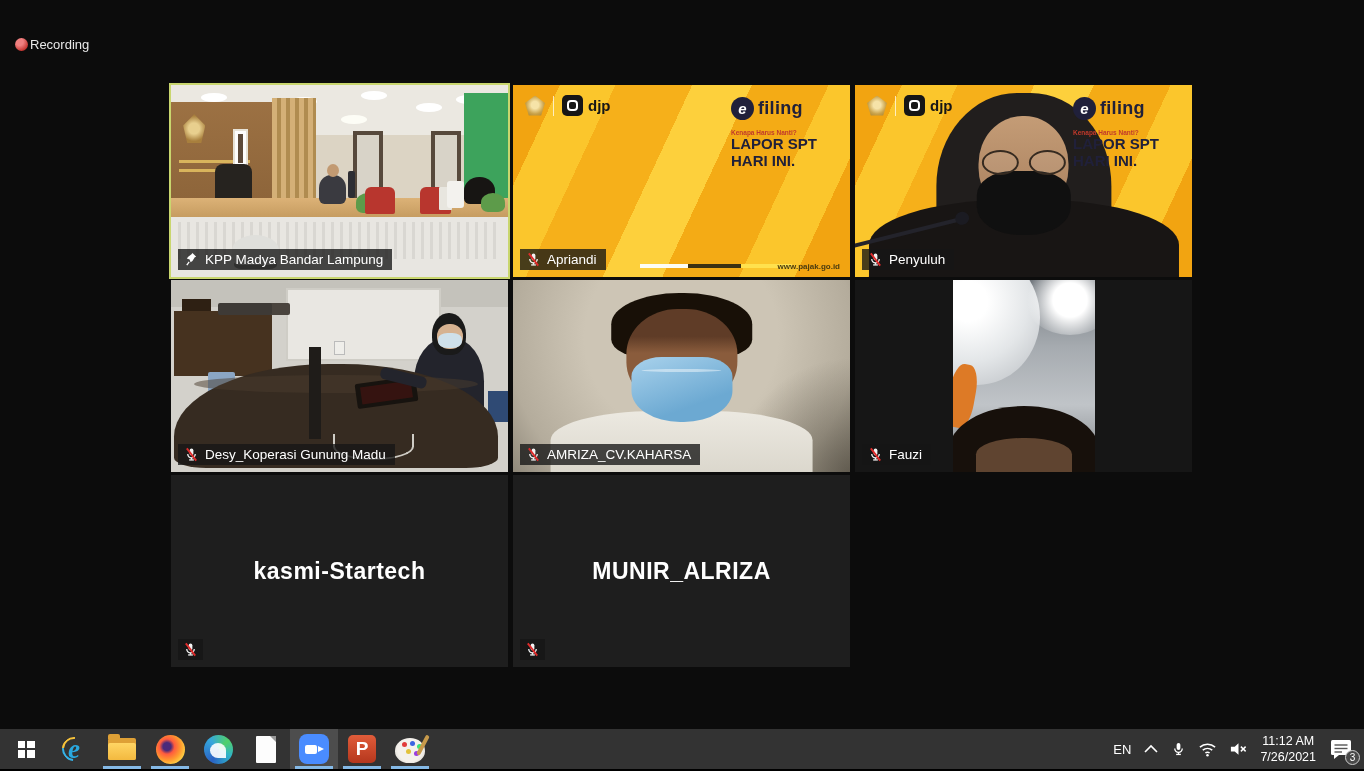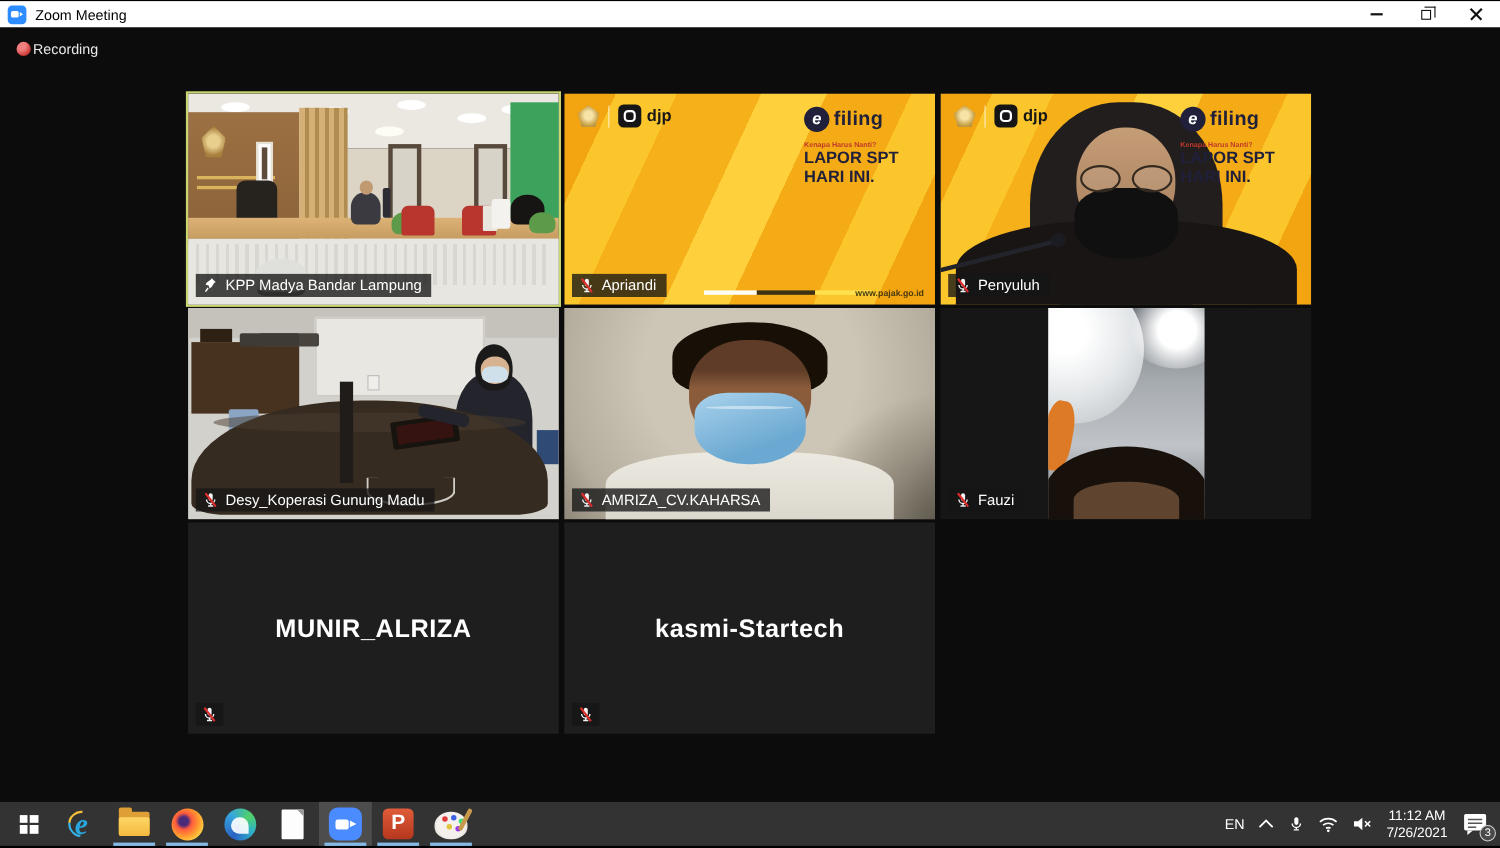--- a/index.html
+++ b/index.html
@@ -273,35 +273,20 @@
     </g>
     <g id="pin-g">
       <path d="M9 1l4 4-1.5.5L9 9.5 7 11l-1-3-3-1 1.5-2L8 2.5z" fill="#fff"></path>
       <line x1="5.5" y1="10.5" x2="3" y2="14" stroke="#fff" stroke-width="1.4"></line>
     </g>
   </defs>
 </svg>
 
 <div class="window">
 
-  <div class="titlebar">
-    <div class="app-icon"></div>
-    <div class="title-text">Zoom Meeting</div>
-    <div class="win-controls">
-      <div class="win-btn">
-          <span class="glyph-min"></span>
-        </div>
-      <div class="win-btn">
-          <span class="glyph-restore"></span>
-        </div>
-      <div class="win-btn">
-          <span class="glyph-close"></span>
-        </div>
-    </div>
-  </div>
 
   <div class="meeting">
     <div class="recording">
       <span class="rec-dot"></span>
       <span>Recording</span>
     </div>
 
     <div class="grid">
 
       <div class="tile active t-kpp">
@@ -453,30 +438,30 @@
         </div>
         <div class="name-tag">
           <svg class="mic-muted" viewBox="0 0 16 16">
               <use href="#mic-muted-g"></use>
             </svg>
           <span>Fauzi</span>
         </div>
       </div>
 
       <div class="tile">
+        <div class="center-name">kasmi-Startech</div>
+        <div class="name-tag icon-only">
+          <svg class="mic-muted" viewBox="0 0 16 16">
+              <use href="#mic-muted-g"></use>
+            </svg>
+        </div>
+      </div>
+
+      <div class="tile">
         <div class="center-name">MUNIR_ALRIZA</div>
-        <div class="name-tag icon-only">
-          <svg class="mic-muted" viewBox="0 0 16 16">
-              <use href="#mic-muted-g"></use>
-            </svg>
-        </div>
-      </div>
-
-      <div class="tile">
-        <div class="center-name">kasmi-Startech</div>
         <div class="name-tag icon-only">
           <svg class="mic-muted" viewBox="0 0 16 16">
               <use href="#mic-muted-g"></use>
             </svg>
         </div>
       </div>
 
 
     </div>
   </div>

